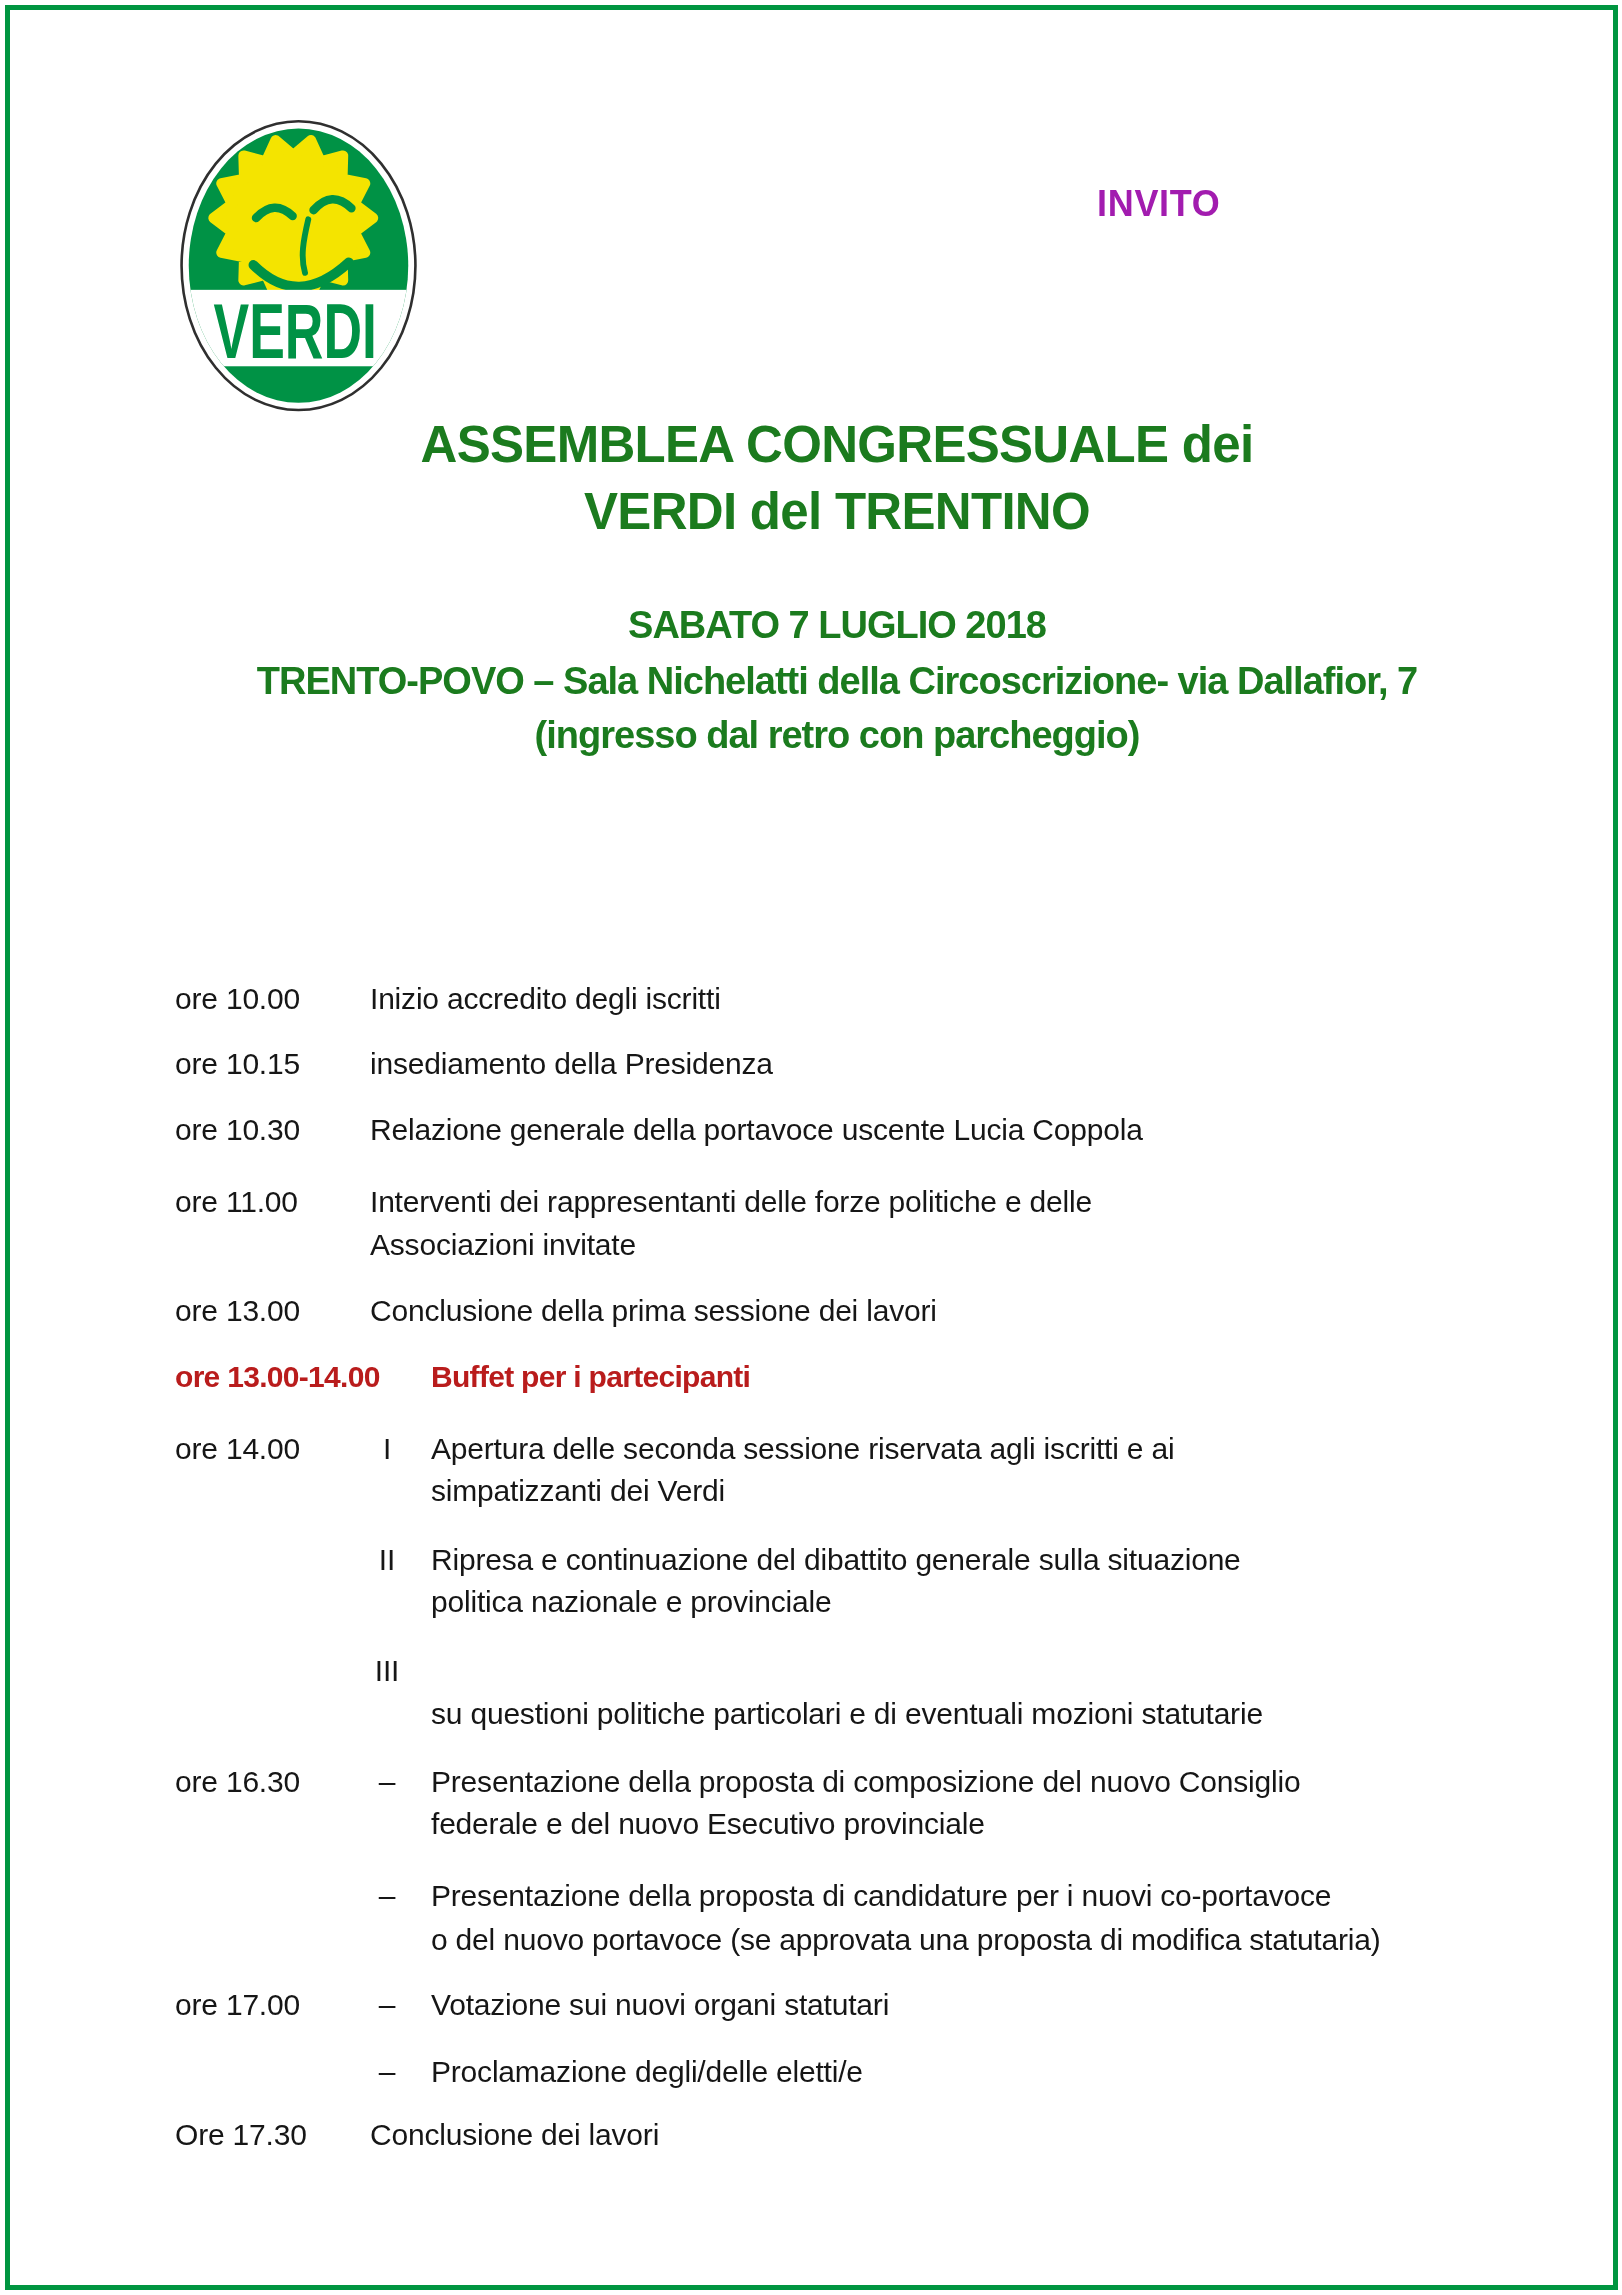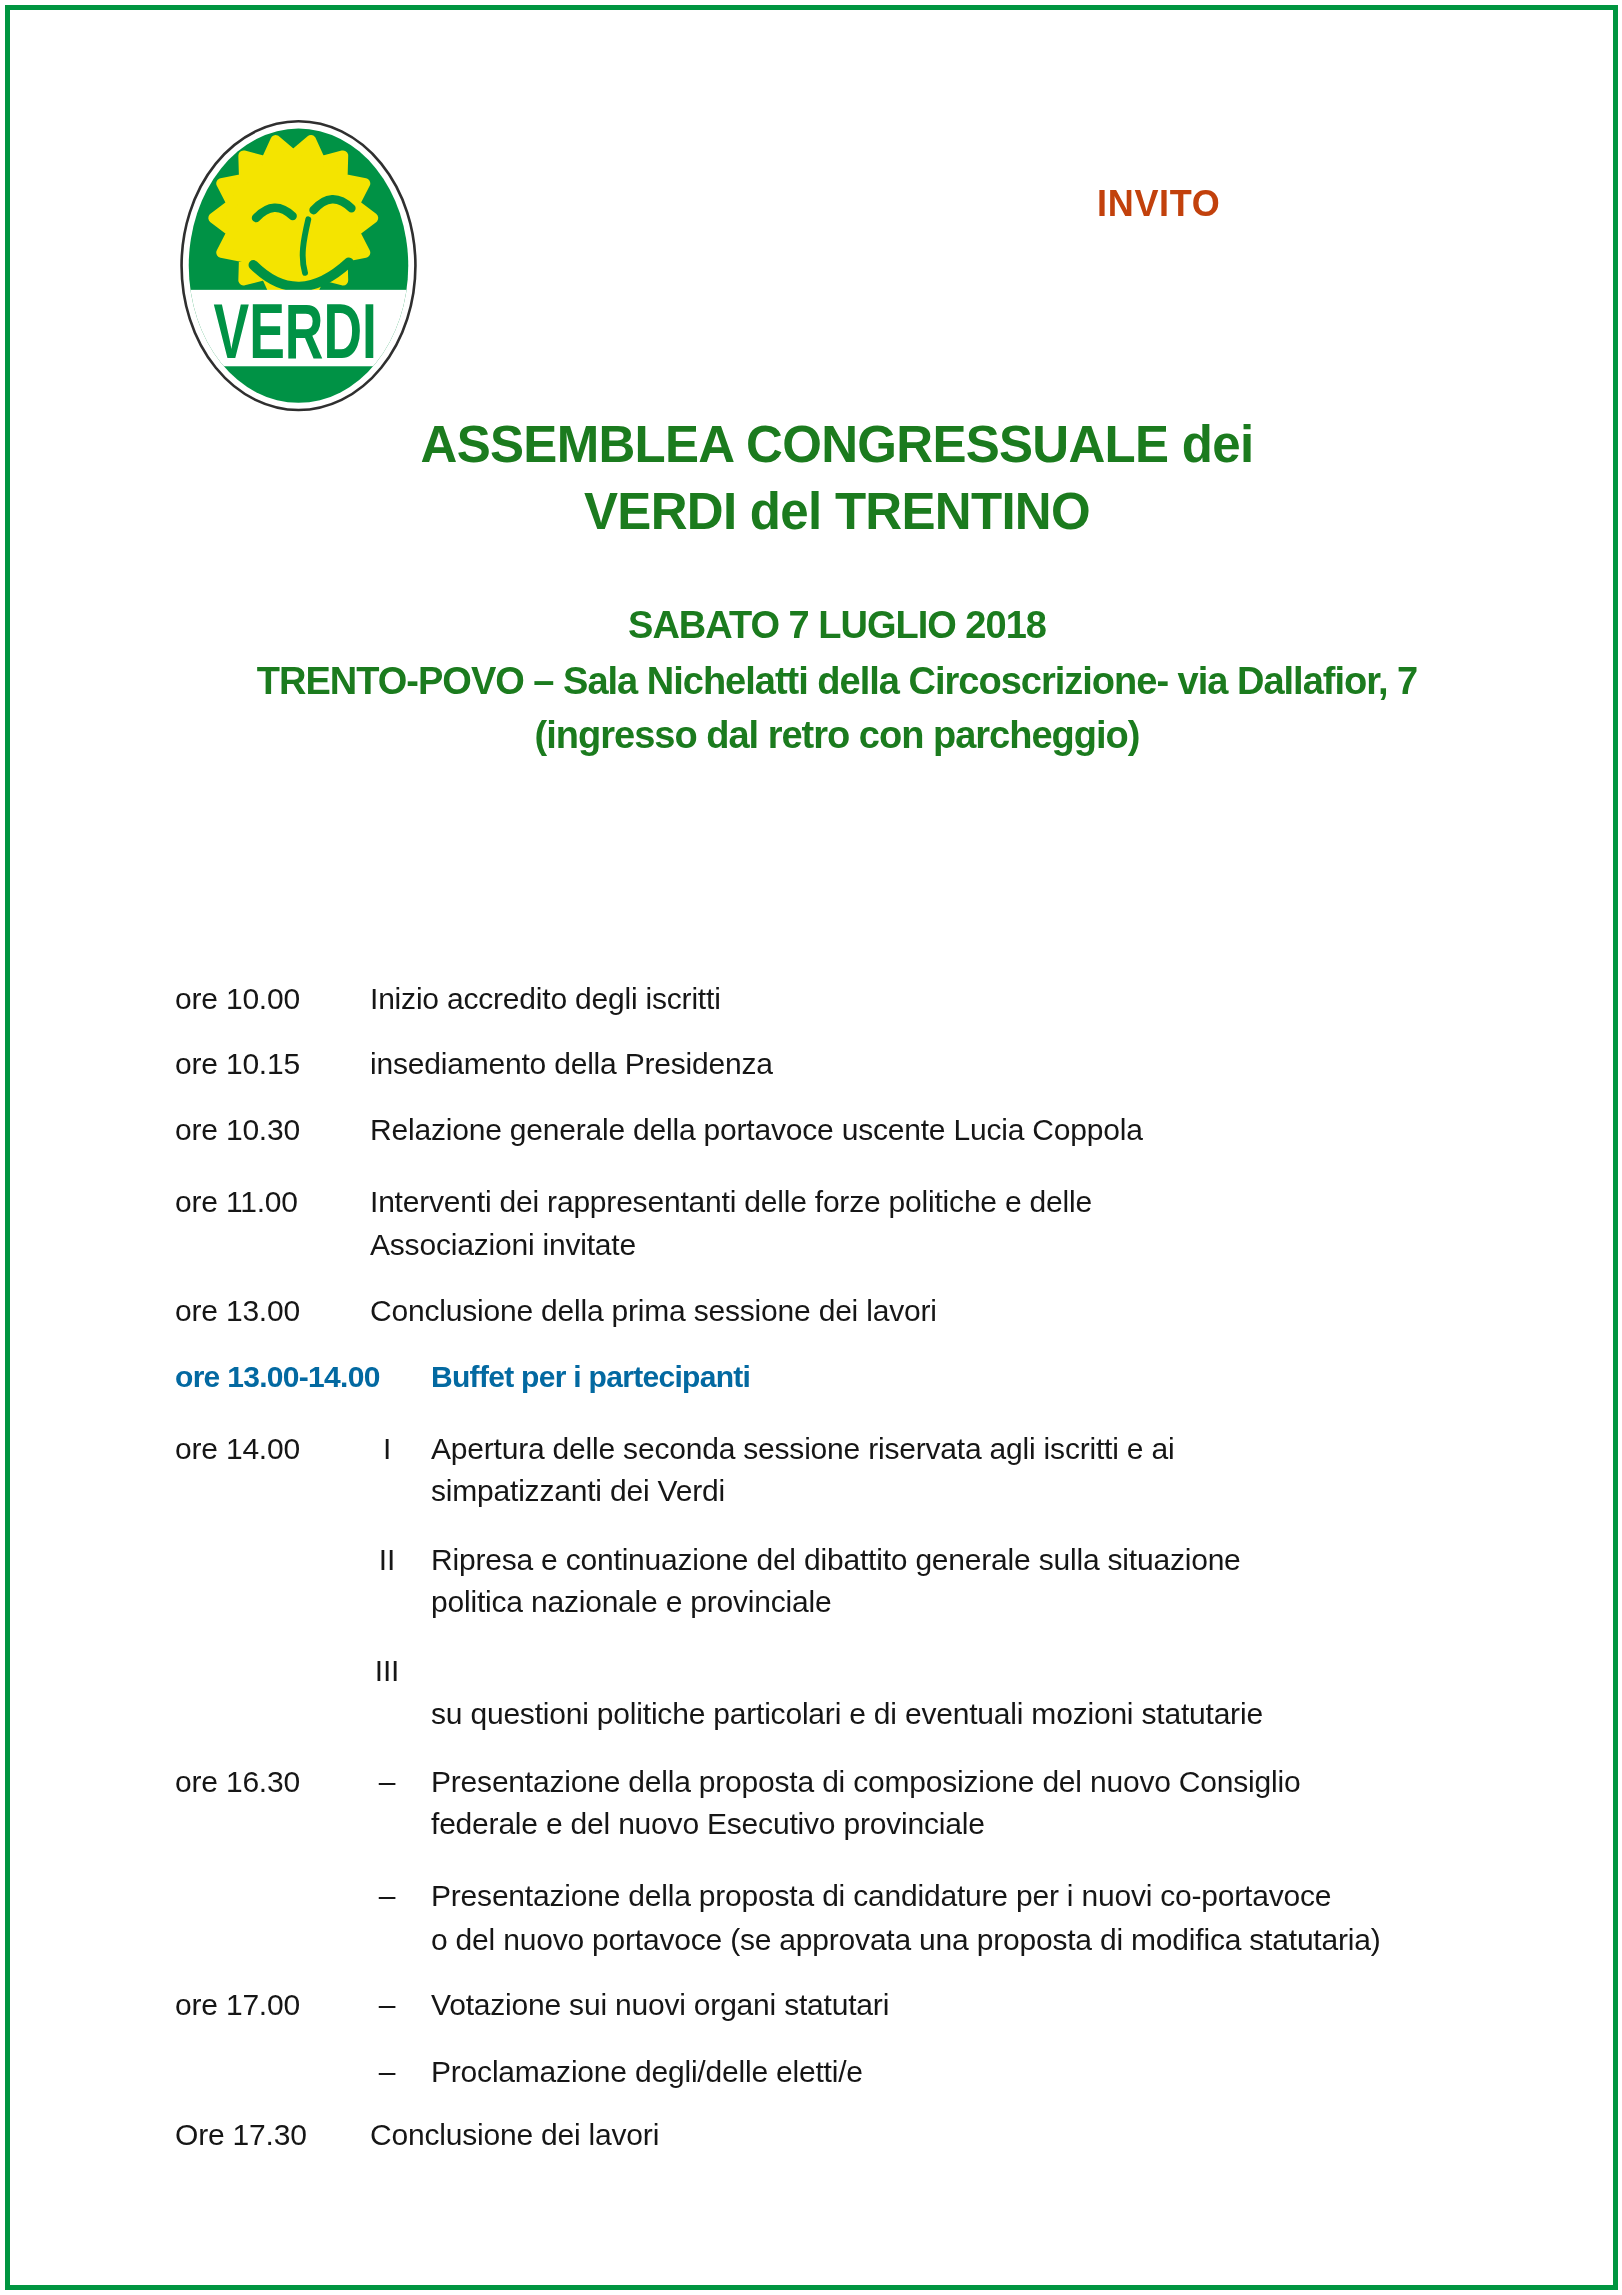--- a/index.html
+++ b/index.html
@@ -1,31 +1,31 @@
 <!DOCTYPE html>
 <html style="font-size:10.5px"><head>
 <meta charset="utf-8">
 <style>
   html,body{margin:0;padding:0;}
   body{width:1623px;height:2295px;background:#ffffff;font-family:"Liberation Sans",sans-serif;}
   .page{position:relative;width:1623px;height:2295px;background:#ffffff;overflow:hidden;}
   .frame{position:absolute;left:4.6px;top:4.6px;right:4.6px;bottom:4.6px;border:5.9px solid #009540;}
   .logo{position:absolute;left:180px;top:120px;width:237px;height:292px;}
-  .invito{position:absolute;left:1097px;top:183px;font-size:36px;font-weight:bold;color:#c2410c;letter-spacing:0.7px;}
+  .invito{position:absolute;left:1097px;top:183px;font-size:36px;font-weight:bold;color:#a21caf;letter-spacing:0.7px;}
   .center-col{position:absolute;left:52px;width:1570px;text-align:center;line-height:1;}
   .title-line{font-weight:bold;color:#1b7b1e;font-size:51px;letter-spacing:-0.7px;}
   .sub-line{font-weight:bold;color:#1b7b1e;font-size:38px;letter-spacing:-1px;}
   .ordine{font-weight:bold;color:#111;font-size:34px;letter-spacing:-0.3px;}
   .row{position:absolute;left:0;width:1623px;height:46px;font-size:30px;color:#161616;letter-spacing:-0.2px;line-height:1;}
   .row .time{position:absolute;left:175px;white-space:nowrap;}
   .row .marker{position:absolute;left:353px;width:68px;text-align:center;}
   .row .desc{position:absolute;white-space:nowrap;text-align:right;}
   .row .desc.a{left:370px;}
   .row .desc.b{left:431px;}
-  .row.green .time,.row.green .desc{color:#0369a1;font-weight:bold;letter-spacing:-0.7px;}
+  .row.green .time,.row.green .desc{color:#b91c1c;font-weight:bold;letter-spacing:-0.7px;}
 </style>
 </head>
 <body>
 
 <div class="page">
   <div class="frame"></div>
 
   <svg class="logo" viewBox="0 0 362 447" xmlns="http://www.w3.org/2000/svg">
     <defs>
       <clipPath id="innerCircle">

